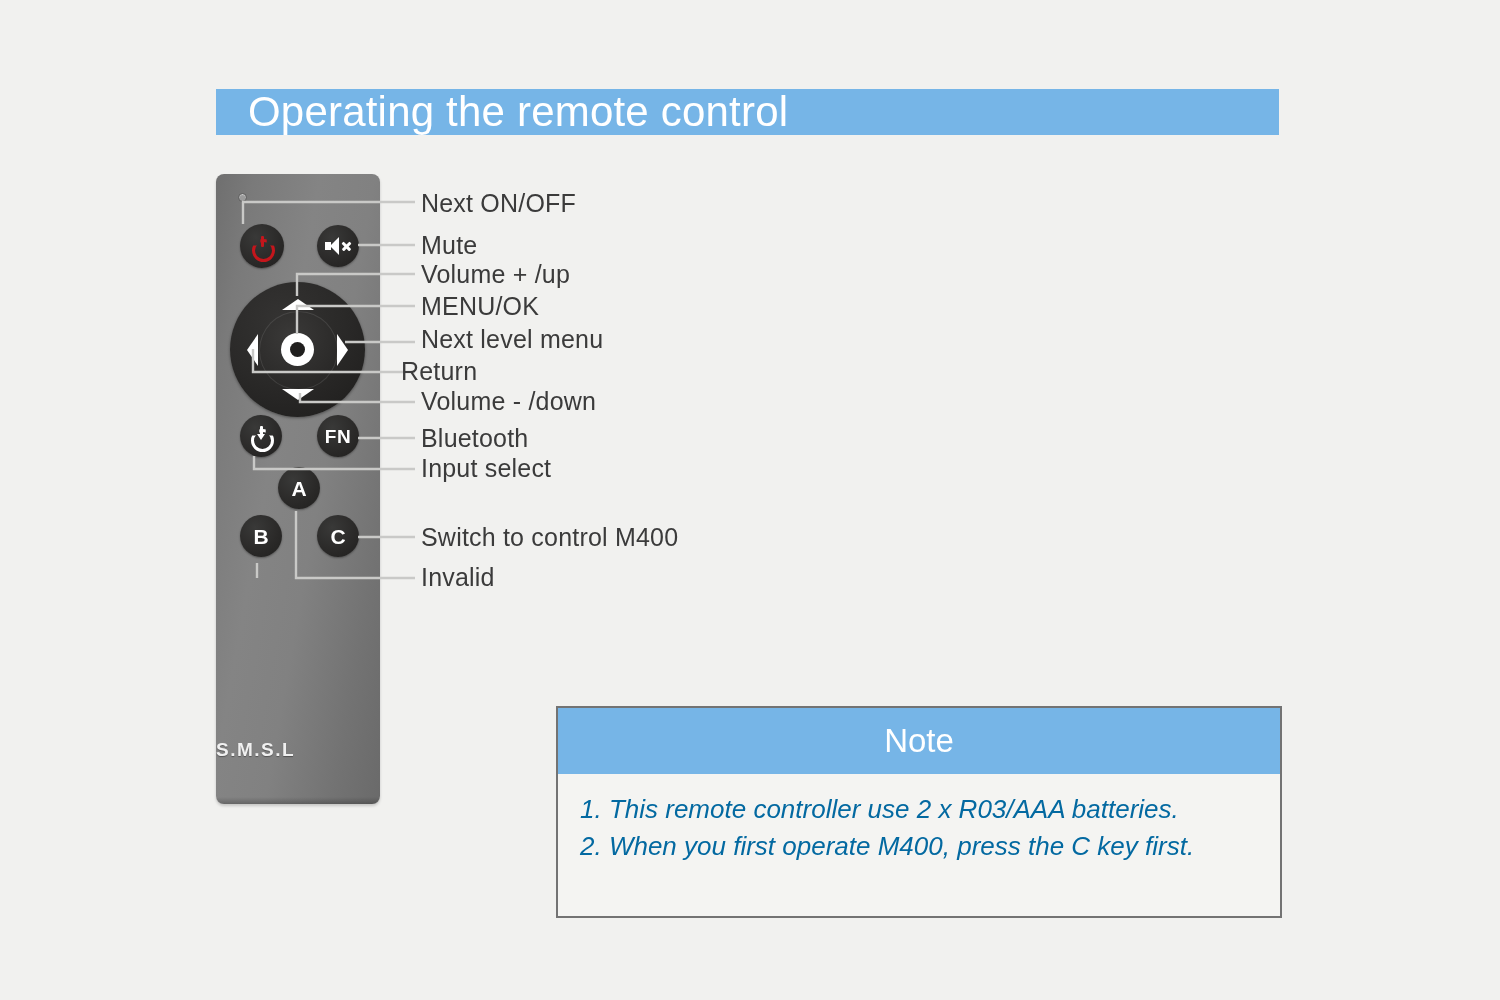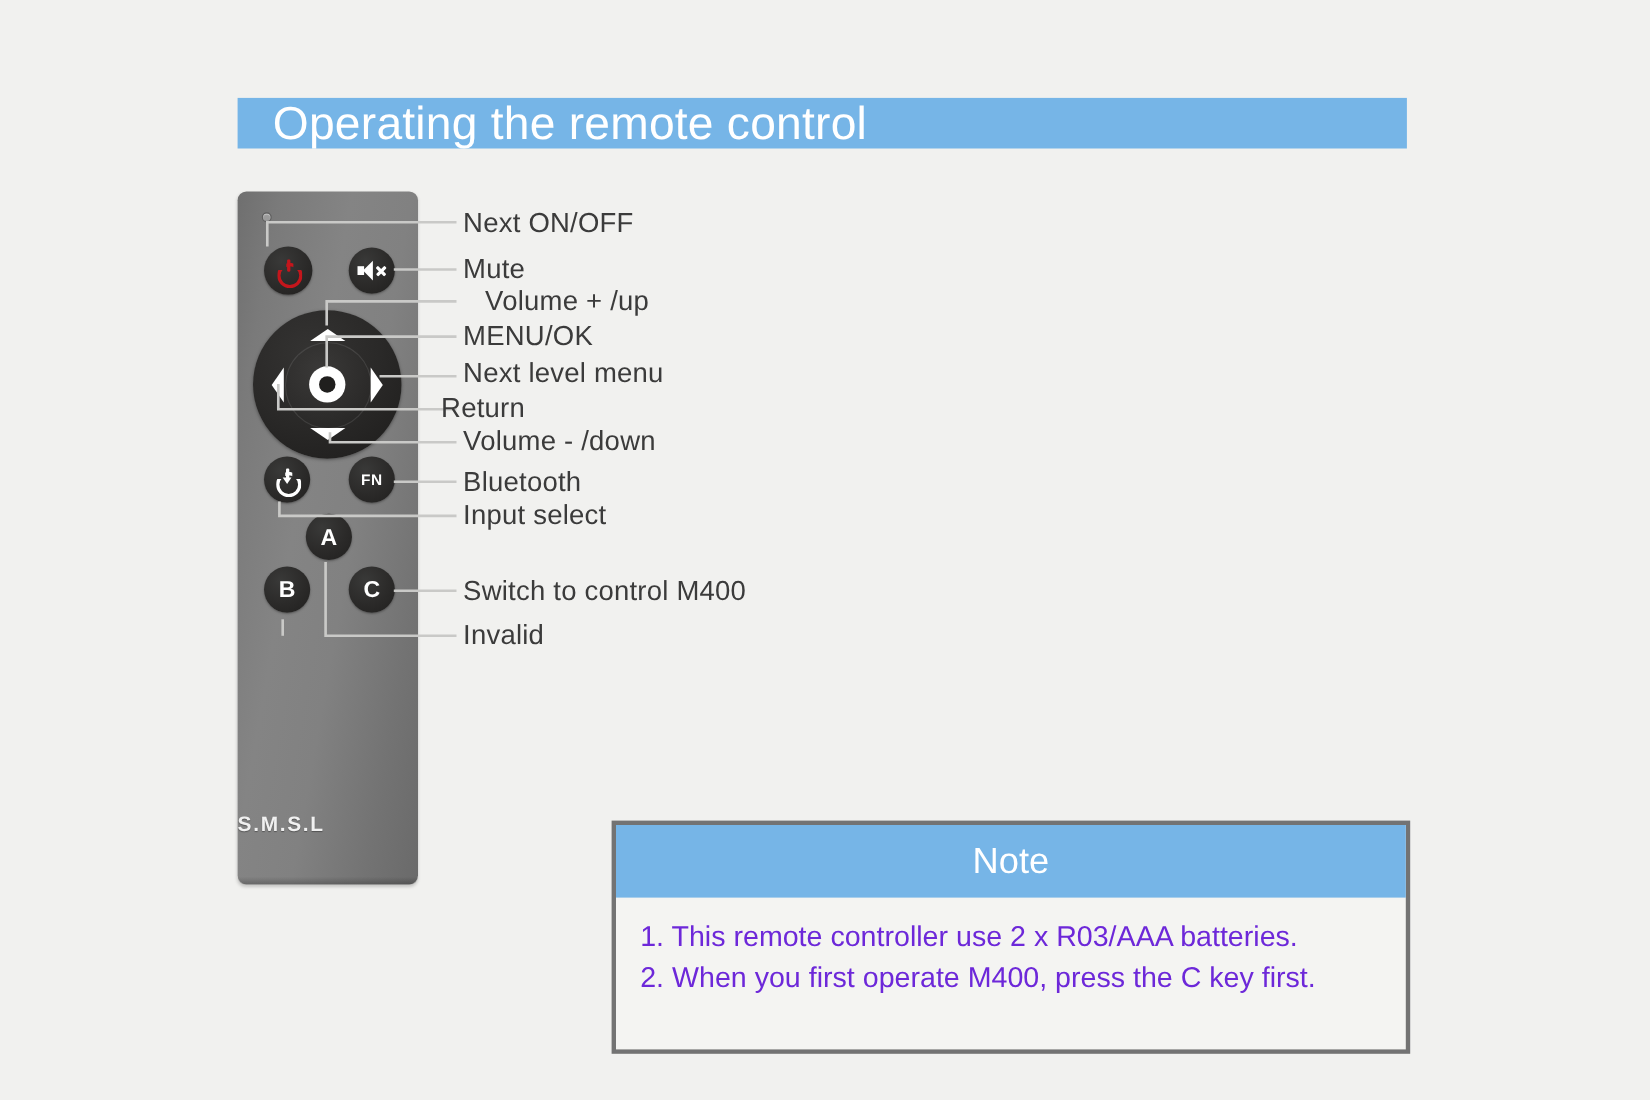--- a/index.html
+++ b/index.html
@@ -96,21 +96,21 @@
 
   #btn-power { left: 24px;  top: 50px;  width: 44px; height: 44px; }
   #btn-mute  { left: 101px; top: 51px;  width: 42px; height: 42px; }
   #btn-input { left: 24px;  top: 241px; width: 42px; height: 42px; }
   #btn-bt    { left: 101px; top: 241px; width: 42px; height: 42px; }
   #btn-a     { left: 62px;  top: 293px; width: 42px; height: 42px; }
   #btn-b     { left: 24px;  top: 341px; width: 42px; height: 42px; }
   #btn-c     { left: 101px; top: 341px; width: 42px; height: 42px; }
 
   #btn-a .lbl, #btn-b .lbl, #btn-c .lbl { font-size: 21px; }
-  #btn-bt .lbl { font-size: 14px; letter-spacing: 0.5px; text-align: right; }
+  #btn-bt .lbl { font-size: 19px; letter-spacing: 0.5px; text-align: right; }
 
   
   .power-glyph {
     position: relative;
     width: 20px;
     height: 20px;
   }
   .power-glyph .ring {
     position: absolute;
     left: 0; top: 3px;
@@ -262,47 +262,47 @@
     letter-spacing: 0.2px;
   }
 
   
   #note-box {
     position: absolute;
     left: 556px;
     top: 706px;
     width: 726px;
     height: 212px;
-    border: 4px solid #737373;
+    border: 2px solid #737373;
     background: #f4f4f2;
     box-sizing: border-box;
-    margin-top: 40px;
   }
   #note-header {
     height: 66px;
     background: #76b5e7;
     display: flex;
     align-items: center;
     justify-content: center;
   }
   #note-title {
     color: #ffffff;
     font-size: 33px;
     font-weight: 400;
     font-family: "Liberation Sans", sans-serif;
   }
   #note-body {
     padding: 17px 22px 0 22px;
   }
   .note-line {
-    color: #6d28d9;
+    color: #0369a1;
     font-size: 26px;
     line-height: 1.42;
     font-family: "Liberation Sans", sans-serif;
     white-space: nowrap;
+    font-style: italic;
   }
 </style>
 </head>
 <body>
 
 <div id="header-banner">
   <div class="title">Operating the remote control</div>
 </div>
 
 <div id="remote-body">
@@ -384,21 +384,21 @@
 
     <path d="M 358 537 L 415 537"></path>
 
     <path d="M 296 511 L 296 578 L 415 578"></path>
     <path d="M 257 563 L 257 578"></path>
   </g>
 </svg>
 
 <div class="callout" style="left:421px; top:189px;">Next ON/OFF</div>
 <div class="callout" style="left:421px; top:231px;">Mute</div>
-<div class="callout" style="left:441px; top:260px;">Volume + /up</div>
+<div class="callout" style="left:421px; top:260px;">Volume + /up</div>
 <div class="callout" style="left:421px; top:292px;">MENU/OK</div>
 <div class="callout" style="left:421px; top:325px;">Next level menu</div>
 <div class="callout" style="left:401px; top:357px;text-align:right;">Return</div>
 <div class="callout" style="left:421px; top:387px;">Volume - /down</div>
 <div class="callout" style="left:421px; top:424px;">Bluetooth</div>
 <div class="callout" style="left:421px; top:454px;">Input select</div>
 <div class="callout" style="left:421px; top:523px;">Switch to control M400</div>
 <div class="callout" style="left:421px; top:563px;">Invalid</div>
 
 <div id="note-box">

